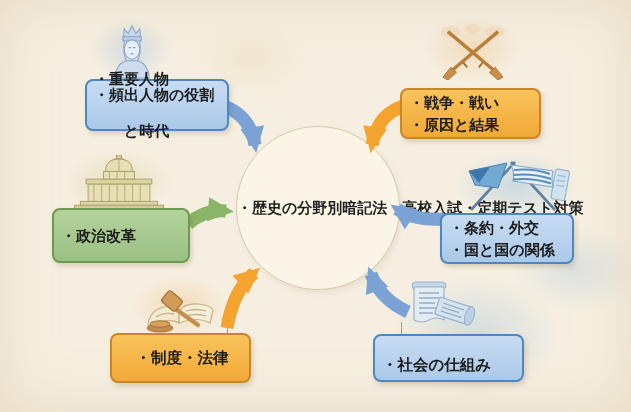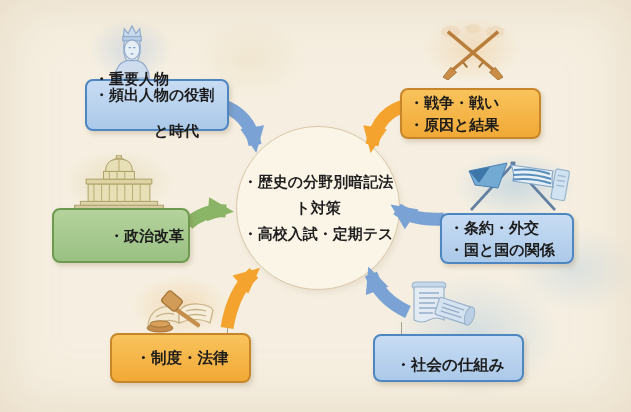--- a/index.html
+++ b/index.html
@@ -15,69 +15,69 @@
       radial-gradient(ellipse 120px 85px at 475px 335px, rgba(163,196,222,.42), rgba(163,196,222,0) 72%),
       radial-gradient(ellipse 90px 60px at 575px 270px, rgba(163,196,222,.30), rgba(163,196,222,0) 72%),
       radial-gradient(ellipse 80px 55px at 250px 60px, rgba(230,215,180,.35), rgba(230,215,180,0) 75%),
       #f6efe1;
     box-shadow:inset 0 0 60px rgba(190,165,120,.25);
   }
   .arrow-layer{position:absolute;left:0;top:0;z-index:2;}
   .circle{
     position:absolute;left:236px;top:126px;width:162px;height:162px;border-radius:50%;
     background:#fbf5e7;border:1.5px solid #d9c8ab;z-index:1;
-    display:flex;flex-direction:column;justify-content:center;align-items:center;
+    display:flex;flex-direction:row;align-items:center;
     box-shadow:2px 3px 6px rgba(140,110,70,.12);
     font-family:Liberation Serif, serif;
   }
   .circle .cline{font-size:15px;font-weight:700;color:#1f1f1f;line-height:26px;white-space:nowrap;text-align:center;}
   .node{position:absolute;z-index:3;}
   .icon{position:absolute;z-index:3;opacity:.92;}
   .box{
     position:absolute;z-index:4;border-radius:8px;
     display:flex;flex-direction:column;justify-content:center;
     padding:2px 4px 2px 7px;box-sizing:border-box;
     box-shadow:2px 3px 5px rgba(120,90,50,.22);
   }
   .box .line{font-size:15px;font-weight:700;color:#1c1c1c;white-space:nowrap;}
-  .box .line.centered{text-align:right;padding-right:24px;margin-top:19px;}
+  .box .line.centered{text-align:center;padding-right:24px;margin-top:19px;}
   .box-blue{background:linear-gradient(#c8dcf3,#abc9e9);border:2px solid #4d86c0;}
   .box-orange{background:linear-gradient(#f9c35c,#f1a936);border:2px solid #c8862a;}
   .box-green{background:linear-gradient(#b4d39c,#9ac083);border:2px solid #6d9a4f;}
   .b-tl{left:85px;top:79px;width:144px;height:52px;}
   .b-tl .line{line-height:16.5px;}
   .b-tr{left:400px;top:88px;width:141px;height:51px;}
   .b-tr .line{line-height:22px;}
   .b-ml{left:52px;top:208px;width:138px;height:55px;}
-  .b-ml .line{line-height:23px;text-align:right;}
+  .b-ml .line{line-height:23px;}
   .b-mr{left:440px;top:213px;width:134px;height:51px;}
   .b-mr .line{line-height:22px;}
   .b-bl{left:110px;top:333px;width:141px;height:50px;justify-content:center;}
   .b-bl .line{text-align:center;font-size:15.5px;}
   .b-br{left:373px;top:334px;width:151px;height:48px;justify-content:center;}
-  .b-br .line{text-align:center;font-size:15.5px;margin-top:14px;}
+  .b-br .line{text-align:left;font-size:15.5px;margin-top:14px;}
   .i-statue{left:103px;top:22px;}
   .i-rifles{left:434px;top:22px;}
   .i-building{left:70px;top:155px;}
   .i-flags{left:455px;top:158px;}
   .i-gavel{left:140px;top:283px;}
   .i-scrolls{left:398px;top:278px;}
   .conn{position:absolute;width:1px;background:#a79d8a;z-index:2;}
   .conn-gavel{left:227px;top:318px;height:16px;}
   .conn-scroll{left:401px;top:322px;height:13px;}
 </style>
 </head>
 <body>
 
 <div class="canvas">
 
   <div class="circle">
     <div class="cline">・歴史の分野別暗記法</div>
+    <div class="cline">・高校入試・定期テス</div>
     <div class="cline">ト対策</div>
-    <div class="cline">・高校入試・定期テス</div>
   </div>
 
   <div class="conn conn-gavel"></div>
   <div class="conn conn-scroll"></div>
 
   <svg class="arrow-layer" width="631" height="412" viewBox="0 0 631 412">
     <defs>
       <marker id="ah-blue" markerUnits="userSpaceOnUse" markerWidth="30" markerHeight="30" refX="20" refY="15" orient="auto">
         <path d="M2,3 L28,15 L2,27 Z" fill="#7aa2d4"></path>
       </marker>

